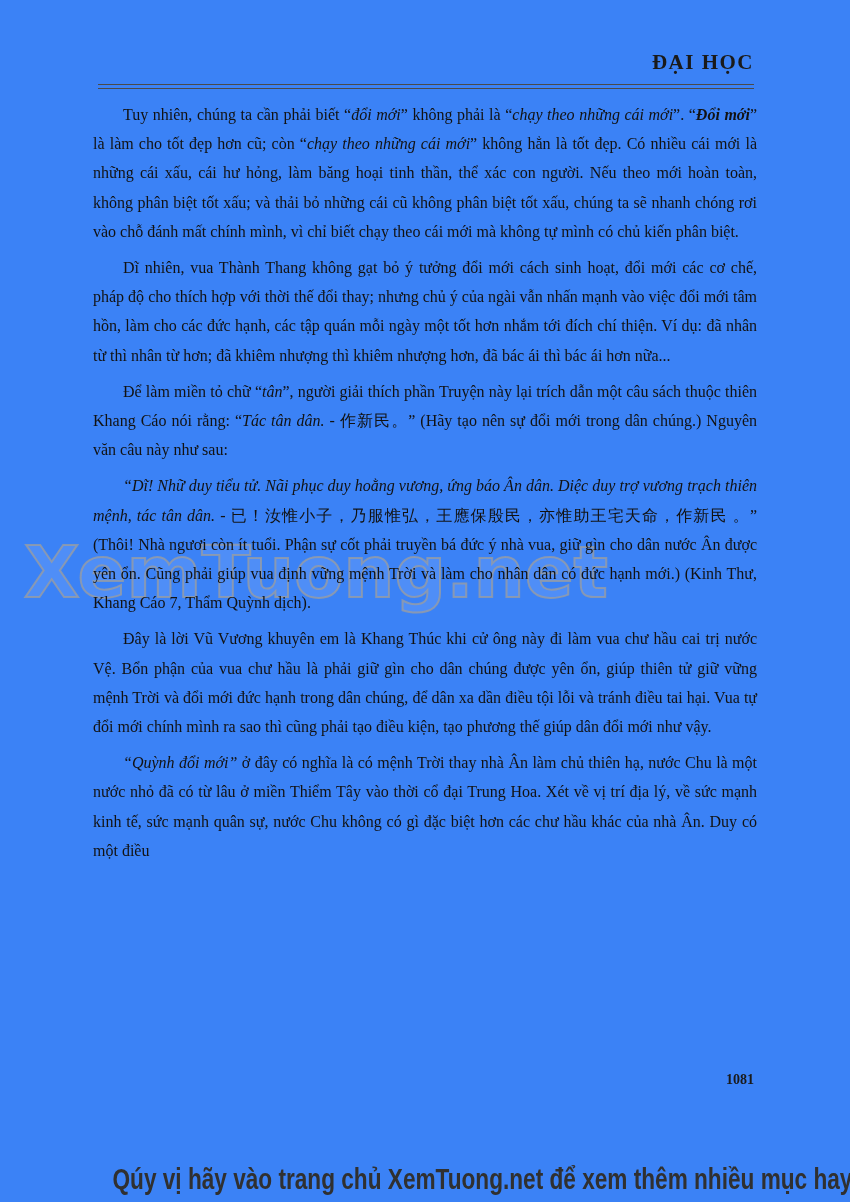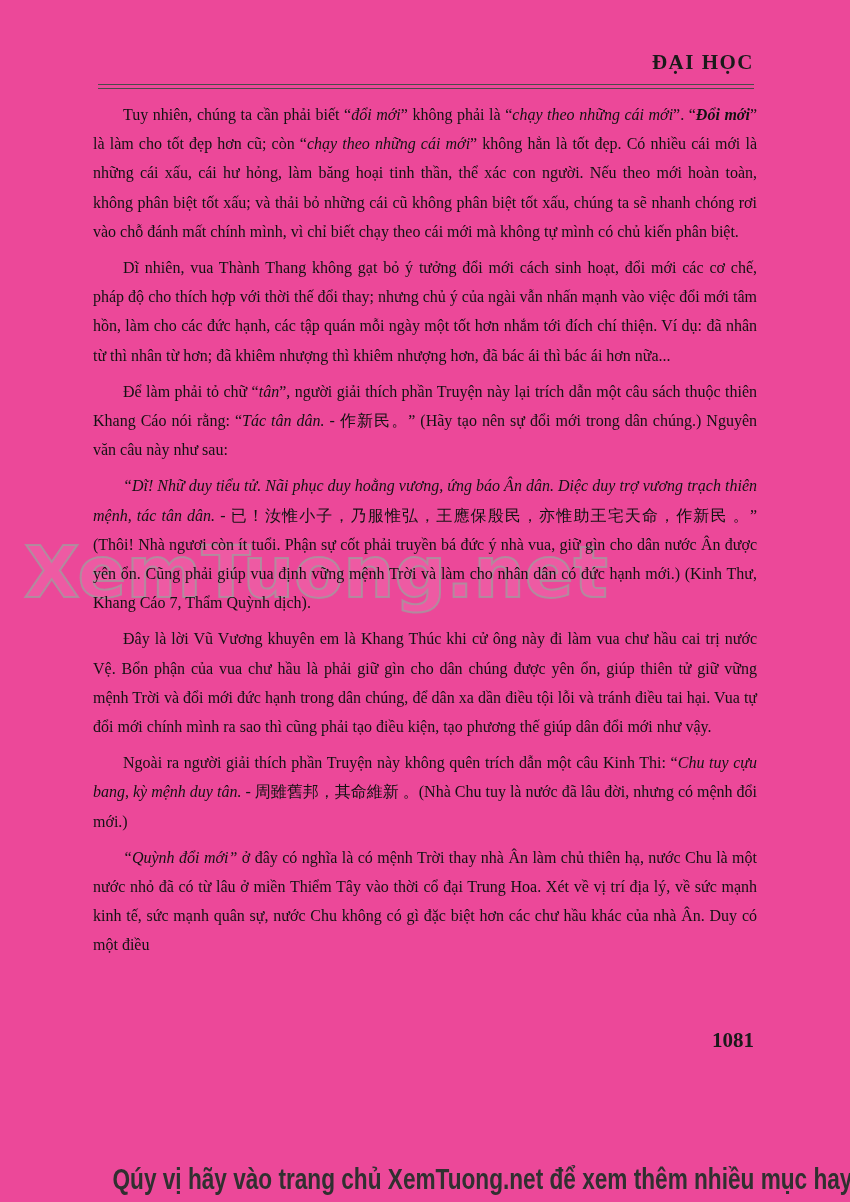--- a/index.html
+++ b/index.html
@@ -4,21 +4,21 @@
 <style>
   html, body {
     margin: 0;
     padding: 0;
     background: #ffffff;
   }
   .page {
     position: relative;
     width: 850px;
     height: 1202px;
-    background: #ec4899;
+    background: #3b82f6;
     overflow: hidden;
     font-family: "Liberation Serif", "DejaVu Serif", serif;
     color: #121212;
   }
   .running-head {
     position: absolute;
     top: 50px;
     left: 98px;
     width: 656px;
     text-align: right;
@@ -64,26 +64,26 @@
     letter-spacing: 0px;
     white-space: nowrap;
     color: rgba(255,255,255,0.10);
     -webkit-text-stroke: 2px rgba(158,158,158,0.75);
     text-stroke: 2px rgba(158,158,158,0.75);
     user-select: none;
     pointer-events: none;
   }
   .page-number {
     position: absolute;
-    top: 1028px;
+    top: 1072px;
     left: 98px;
     width: 656px;
     text-align: right;
     font-weight: bold;
-    font-size: 21px;
+    font-size: 14px;
     color: #1a1a1a;
   }
   .footer-bar {
     position: absolute;
     bottom: 6px;
     left: 0;
     width: 850px;
     text-align: center;
   }
   .footer-bar .footer-text {
@@ -104,24 +104,23 @@
 
   <div class="running-head">ĐẠI HỌC</div>
 
   <div class="head-rule"></div>
 
   <div class="watermark">XemTuong.net</div>
 
   <div class="body-text" id="body-text">
       <p><span>Tuy nhiên, chúng ta cần phải biết “</span><span class="seg-italic">đổi mới</span><span>” không phải là “</span><span class="seg-italic">chạy theo những cái mới</span><span>”. “</span><span class="seg-bold-italic">Đổi mới</span><span>” là làm cho tốt đẹp hơn cũ; còn “</span><span class="seg-italic">chạy theo những cái mới</span><span>” không hẳn là tốt đẹp. Có nhiều cái mới là những cái xấu, cái hư hỏng, làm băng hoại tinh thần, thể xác con người. Nếu theo mới hoàn toàn, không phân biệt tốt xấu; và thải bỏ những cái cũ không phân biệt tốt xấu, chúng ta sẽ nhanh chóng rơi vào chỗ đánh mất chính mình, vì chỉ biết chạy theo cái mới mà không tự mình có chủ kiến phân biệt.</span></p>
       <p><span>Dĩ nhiên, vua Thành Thang không gạt bỏ ý tưởng đổi mới cách sinh hoạt, đổi mới các cơ chế, pháp độ cho thích hợp với thời thế đổi thay; nhưng chủ ý của ngài vẫn nhấn mạnh vào việc đổi mới tâm hồn, làm cho các đức hạnh, các tập quán mỗi ngày một tốt hơn nhắm tới đích chí thiện. Ví dụ: đã nhân từ thì nhân từ hơn; đã khiêm nhượng thì khiêm nhượng hơn, đã bác ái thì bác ái hơn nữa...</span></p>
-      <p><span>Để làm phải tỏ chữ “</span><span class="seg-italic">tân</span><span>”, người giải thích phần Truyện này lại trích dẫn một câu sách thuộc thiên Khang Cáo nói rằng: “</span><span class="seg-italic">Tác tân dân.</span><span> - 作新民。” (Hãy tạo nên sự đổi mới trong dân chúng.) Nguyên văn câu này như sau:</span></p>
+      <p><span>Để làm miền tỏ chữ “</span><span class="seg-italic">tân</span><span>”, người giải thích phần Truyện này lại trích dẫn một câu sách thuộc thiên Khang Cáo nói rằng: “</span><span class="seg-italic">Tác tân dân.</span><span> - 作新民。” (Hãy tạo nên sự đổi mới trong dân chúng.) Nguyên văn câu này như sau:</span></p>
       <p><span class="seg-italic">“Dĩ! Nhữ duy tiểu tử. Nãi phục duy hoằng vương, ứng báo Ân dân. Diệc duy trợ vương trạch thiên mệnh, tác tân dân.</span><span> - 已！汝惟小子，乃服惟弘，王應保殷民，亦惟助王宅天命，作新民 。” (Thôi! Nhà ngươi còn ít tuổi. Phận sự cốt phải truyền bá đức ý nhà vua, giữ gìn cho dân nước Ân được yên ổn. Cũng phải giúp vua định vững mệnh Trời và làm cho nhân dân có đức hạnh mới.) (Kinh Thư, Khang Cáo 7, Thẩm Quỳnh dịch).</span></p>
       <p><span>Đây là lời Vũ Vương khuyên em là Khang Thúc khi cử ông này đi làm vua chư hầu cai trị nước Vệ. Bổn phận của vua chư hầu là phải giữ gìn cho dân chúng được yên ổn, giúp thiên tử giữ vững mệnh Trời và đổi mới đức hạnh trong dân chúng, để dân xa dần điều tội lỗi và tránh điều tai hại. Vua tự đổi mới chính mình ra sao thì cũng phải tạo điều kiện, tạo phương thế giúp dân đổi mới như vậy.</span></p>
-      <p><span>Ngoài ra người giải thích phần Truyện này không quên trích dẫn một câu Kinh Thi: “</span><span class="seg-italic">Chu tuy cựu bang, kỳ mệnh duy tân.</span><span> - 周雖舊邦，其命維新 。(Nhà Chu tuy là nước đã lâu đời, nhưng có mệnh đổi mới.)</span></p>
       <p><span class="seg-italic">“Quỳnh đổi mới”</span><span> ở đây có nghĩa là có mệnh Trời thay nhà Ân làm chủ thiên hạ, nước Chu là một nước nhỏ đã có từ lâu ở miền Thiểm Tây vào thời cổ đại Trung Hoa. Xét về vị trí địa lý, về sức mạnh kinh tế, sức mạnh quân sự, nước Chu không có gì đặc biệt hơn các chư hầu khác của nhà Ân. Duy có một điều</span></p>
     </div>
 
   <div class="page-number">1081</div>
 
   <div class="footer-bar">
     <span class="footer-text">Qúy vị hãy vào trang chủ XemTuong.net để xem thêm nhiều mục hay khác</span>
   </div>
 
 </div>

